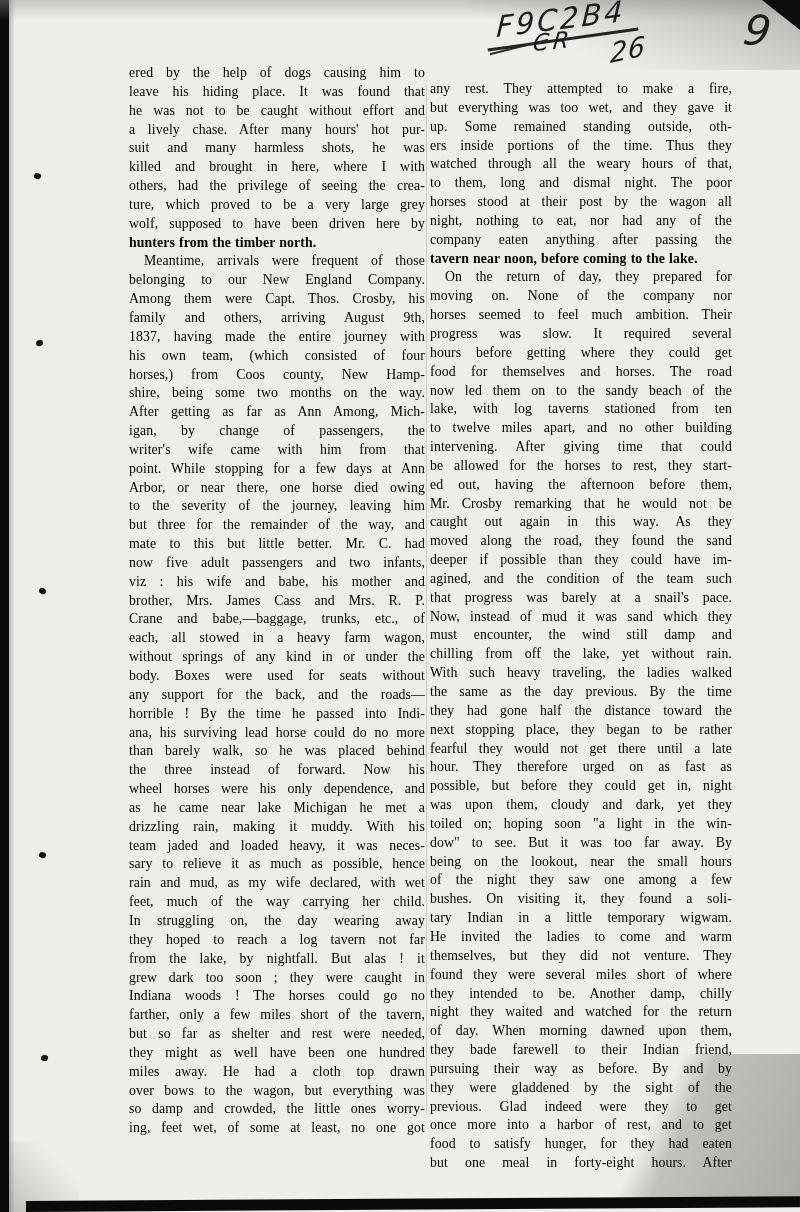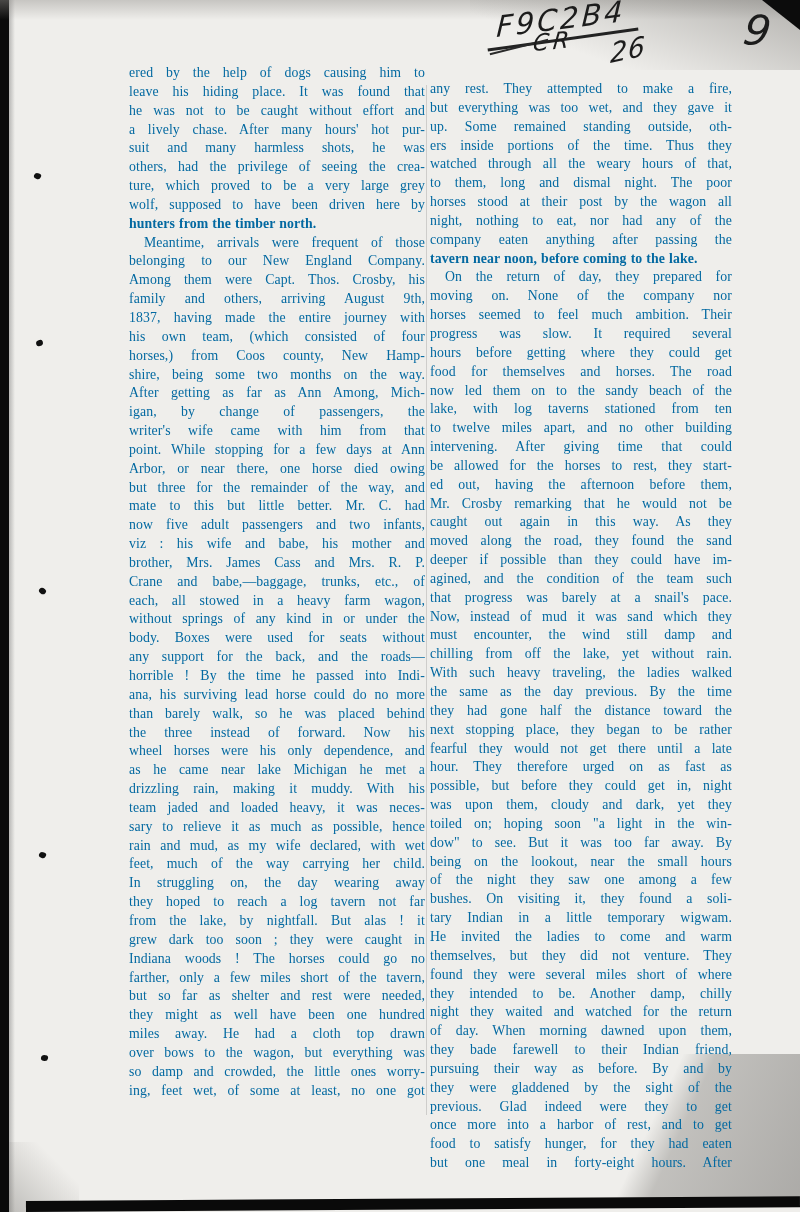--- a/index.html
+++ b/index.html
@@ -16,21 +16,21 @@
   .edge-bottom{position:absolute;left:26px;bottom:0;width:774px;height:11px;background:#0a0a0a;transform:rotate(-0.35deg);transform-origin:left bottom;}
   .corner-tr{position:absolute;right:0;top:0;width:0;height:0;border-top:30px solid #0c0c0c;border-left:38px solid transparent;}
   .band-top{position:absolute;left:0;top:0;width:800px;height:20px;background:linear-gradient(180deg,rgba(150,148,144,.45),rgba(150,148,144,0));}
   .band-top-right{position:absolute;left:470px;top:0;width:330px;height:70px;background:linear-gradient(200deg,rgba(130,128,124,.55),rgba(130,128,124,0) 70%);}
   .corner-br{position:absolute;right:0;bottom:8px;width:270px;height:150px;background:linear-gradient(115deg,rgba(120,118,114,0) 45%,rgba(120,118,114,.38) 55%,rgba(105,103,100,.5));}
   .corner-bl{position:absolute;left:9px;bottom:0;width:70px;height:70px;background:linear-gradient(45deg,rgba(120,118,114,.4),rgba(120,118,114,0) 70%);}
   .speck{position:absolute;width:7px;height:6px;background:#111;border-radius:60% 40% 55% 45%;transform:rotate(25deg);}
   .divider{position:absolute;left:426px;top:85px;width:1px;height:1030px;background:rgba(40,40,40,.16);}
 
   
-  .col{position:absolute;color:#0369a1;}
+  .col{position:absolute;color:#000000;}
   .col-left{left:129px;top:64px;width:296px;}
   .col-right{left:430px;top:80px;width:302px;}
   .tline{
     font-size:13.8px;
     line-height:18.85px;
     height:18.85px;
     overflow:hidden;
     text-align:justify;
     text-align-last:justify;
     letter-spacing:.1px;
@@ -76,37 +76,39 @@
   <div class="hw hw-9">9</div>
 
   <div class="divider"></div>
 
   <div class="col col-left" id="col-left">
       <div class="tline">ered by the help of dogs causing him to</div>
       <div class="tline">leave his hiding place.  It was found that</div>
       <div class="tline">he was not to be caught without effort and</div>
       <div class="tline">a lively chase.  After many hours' hot pur-</div>
       <div class="tline">suit and many harmless shots, he was</div>
+      <div class="tline">killed and brought in here, where I with</div>
       <div class="tline">others, had the privilege of seeing the crea-</div>
       <div class="tline">ture, which proved to be a very large grey</div>
       <div class="tline">wolf, supposed to have been driven here by</div>
       <div class="tline nojust">hunters from the timber north.</div>
       <div class="tline indent">Meantime, arrivals were frequent of those</div>
       <div class="tline">belonging to our New England Company.</div>
       <div class="tline">Among them were Capt. Thos.  Crosby, his</div>
       <div class="tline">family and others, arriving August 9th,</div>
       <div class="tline">1837, having made the entire journey with</div>
       <div class="tline">his own team, (which consisted of four</div>
       <div class="tline">horses,) from Coos county, New Hamp-</div>
       <div class="tline">shire, being some two months on the way.</div>
       <div class="tline">After getting as far as Ann Among, Mich-</div>
       <div class="tline">igan, by change of passengers, the</div>
       <div class="tline">writer's wife came with him from that</div>
       <div class="tline">point. While stopping for a few days at Ann</div>
       <div class="tline">Arbor, or near there, one horse died owing</div>
+      <div class="tline">to the severity of the journey, leaving him</div>
       <div class="tline">but three for the remainder of the way, and</div>
       <div class="tline">mate to this but little better.  Mr. C. had</div>
       <div class="tline">now five adult passengers and two infants,</div>
       <div class="tline">viz :  his wife and babe, his mother and</div>
       <div class="tline">brother, Mrs. James Cass and Mrs. R. P.</div>
       <div class="tline">Crane and babe,—baggage, trunks, etc., of</div>
       <div class="tline">each, all stowed in a heavy farm wagon,</div>
       <div class="tline">without springs of any kind in or under the</div>
       <div class="tline">body.  Boxes were used for seats without</div>
       <div class="tline">any support for the back, and the roads—</div>

